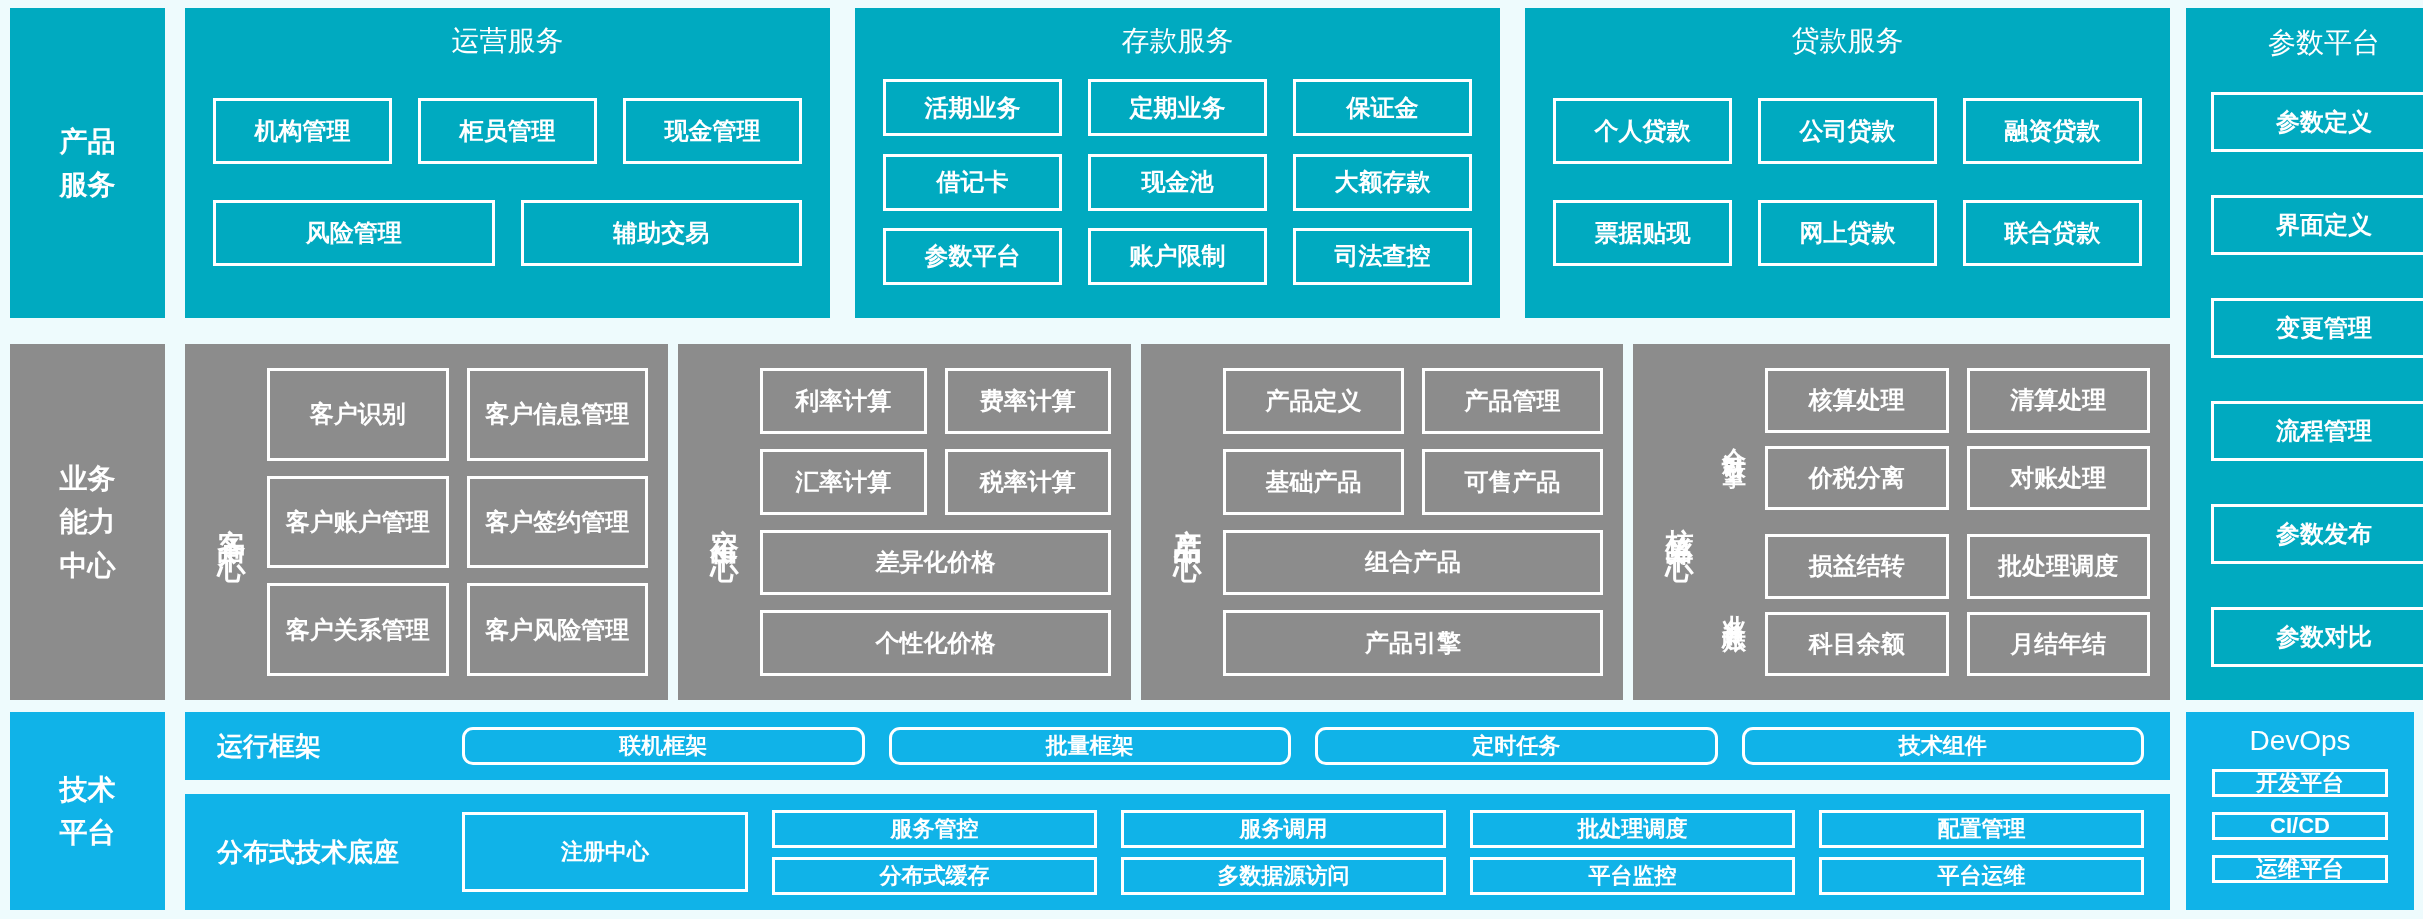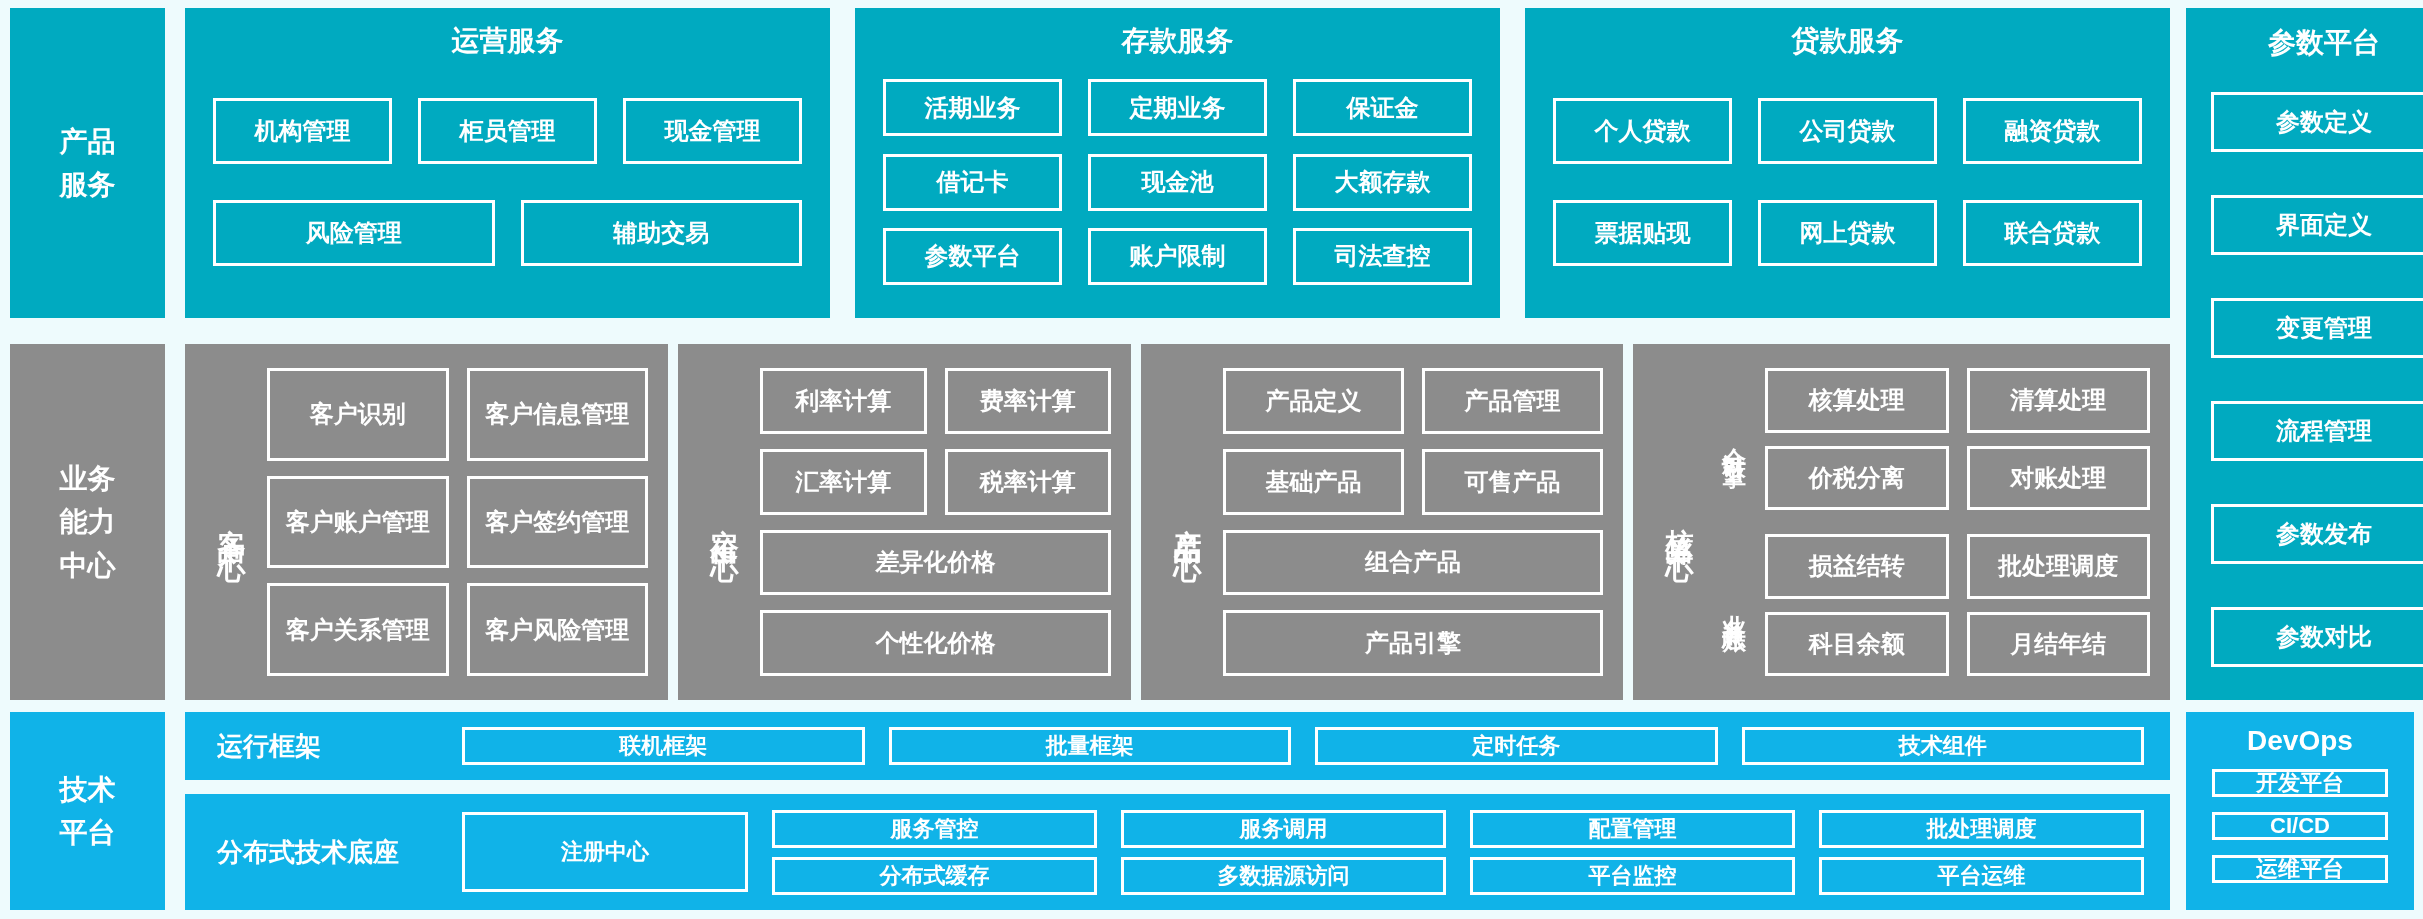--- a/index.html
+++ b/index.html
@@ -10,21 +10,21 @@
     position:relative;width:2423px;height:919px;background:var(--background);
     font-family:"Liberation Sans","DejaVu Sans",sans-serif;color:var(--text);overflow:hidden;
   }
   
   .box{
     box-sizing:border-box;border:3px solid #fff;color:#fff;
     display:flex;align-items:center;justify-content:center;
     font-weight:bold;font-size:24px;text-align:center;white-space:nowrap;
   }
   .blk-title{
-    text-align:center;font-size:28px;font-weight:bold;height:42px;line-height:42px;flex:none;
+    text-align:center;font-size:28px;font-weight:normal;height:42px;line-height:42px;flex:none;
   }
   .rail{
     position:absolute;display:flex;align-items:center;justify-content:center;
     font-size:28px;font-weight:bold;white-space:pre-line;text-align:center;line-height:1.55;
   }
   .vlabel{
     flex:none;writing-mode:vertical-rl;text-orientation:upright;
     display:flex;align-items:center;justify-content:center;
     font-size:28px;font-weight:bold;letter-spacing:8px;width:52px;
   }
@@ -61,21 +61,21 @@
   .acc-wrap{flex:1;display:flex;flex-direction:column;gap:24px;}
   .acc-group{flex:1;display:flex;gap:12px;}
   .vlabel.sub{width:38px;font-size:24px;letter-spacing:5px;}
   .acc-group .c-rows{gap:13px;}
   
   .bar{position:absolute;display:flex;align-items:center;padding:0 26px 0 32px;box-sizing:border-box;}
   .bar-runtime{left:185px;top:712px;width:1985px;height:68px;}
   .bar-dist{left:185px;top:794px;width:1985px;height:116px;}
   .bar-label{width:245px;flex:none;font-size:26px;font-weight:bold;}
   .bar-items{flex:1;display:flex;gap:24px;}
-  .bar-items .box{flex:1;height:38px;font-size:22px;}
+  .bar-items .box{flex:1;height:38px;font-size:22px;border-radius:11px;}
   .reg-box{width:286px;height:80px;flex:none;font-size:22px;}
   .dist-grid{flex:1;display:flex;flex-direction:column;gap:9px;margin-left:24px;}
   .drow{display:flex;gap:24px;}
   .drow .box{flex:1;height:38px;font-size:22px;}
   
   .devops{
     position:absolute;left:2186px;top:712px;width:228px;height:198px;
     display:flex;flex-direction:column;padding:10px 26px 14px;box-sizing:border-box;
   }
   .devops .blk-title{height:38px;line-height:38px;}
@@ -259,22 +259,22 @@
     </div>
   </section>
 
   <section class="bar blue-bg bar-dist">
     <div class="bar-label">分布式技术底座</div>
     <div class="box reg-box">注册中心</div>
     <div class="dist-grid">
       <div class="drow">
         <div class="box">服务管控</div>
         <div class="box">服务调用</div>
+        <div class="box">批处理调度</div>
         <div class="box">配置管理</div>
-        <div class="box">批处理调度</div>
       </div>
       <div class="drow">
         <div class="box">分布式缓存</div>
         <div class="box">多数据源访问</div>
         <div class="box">平台监控</div>
         <div class="box">平台运维</div>
       </div>
     </div>
   </section>
 

